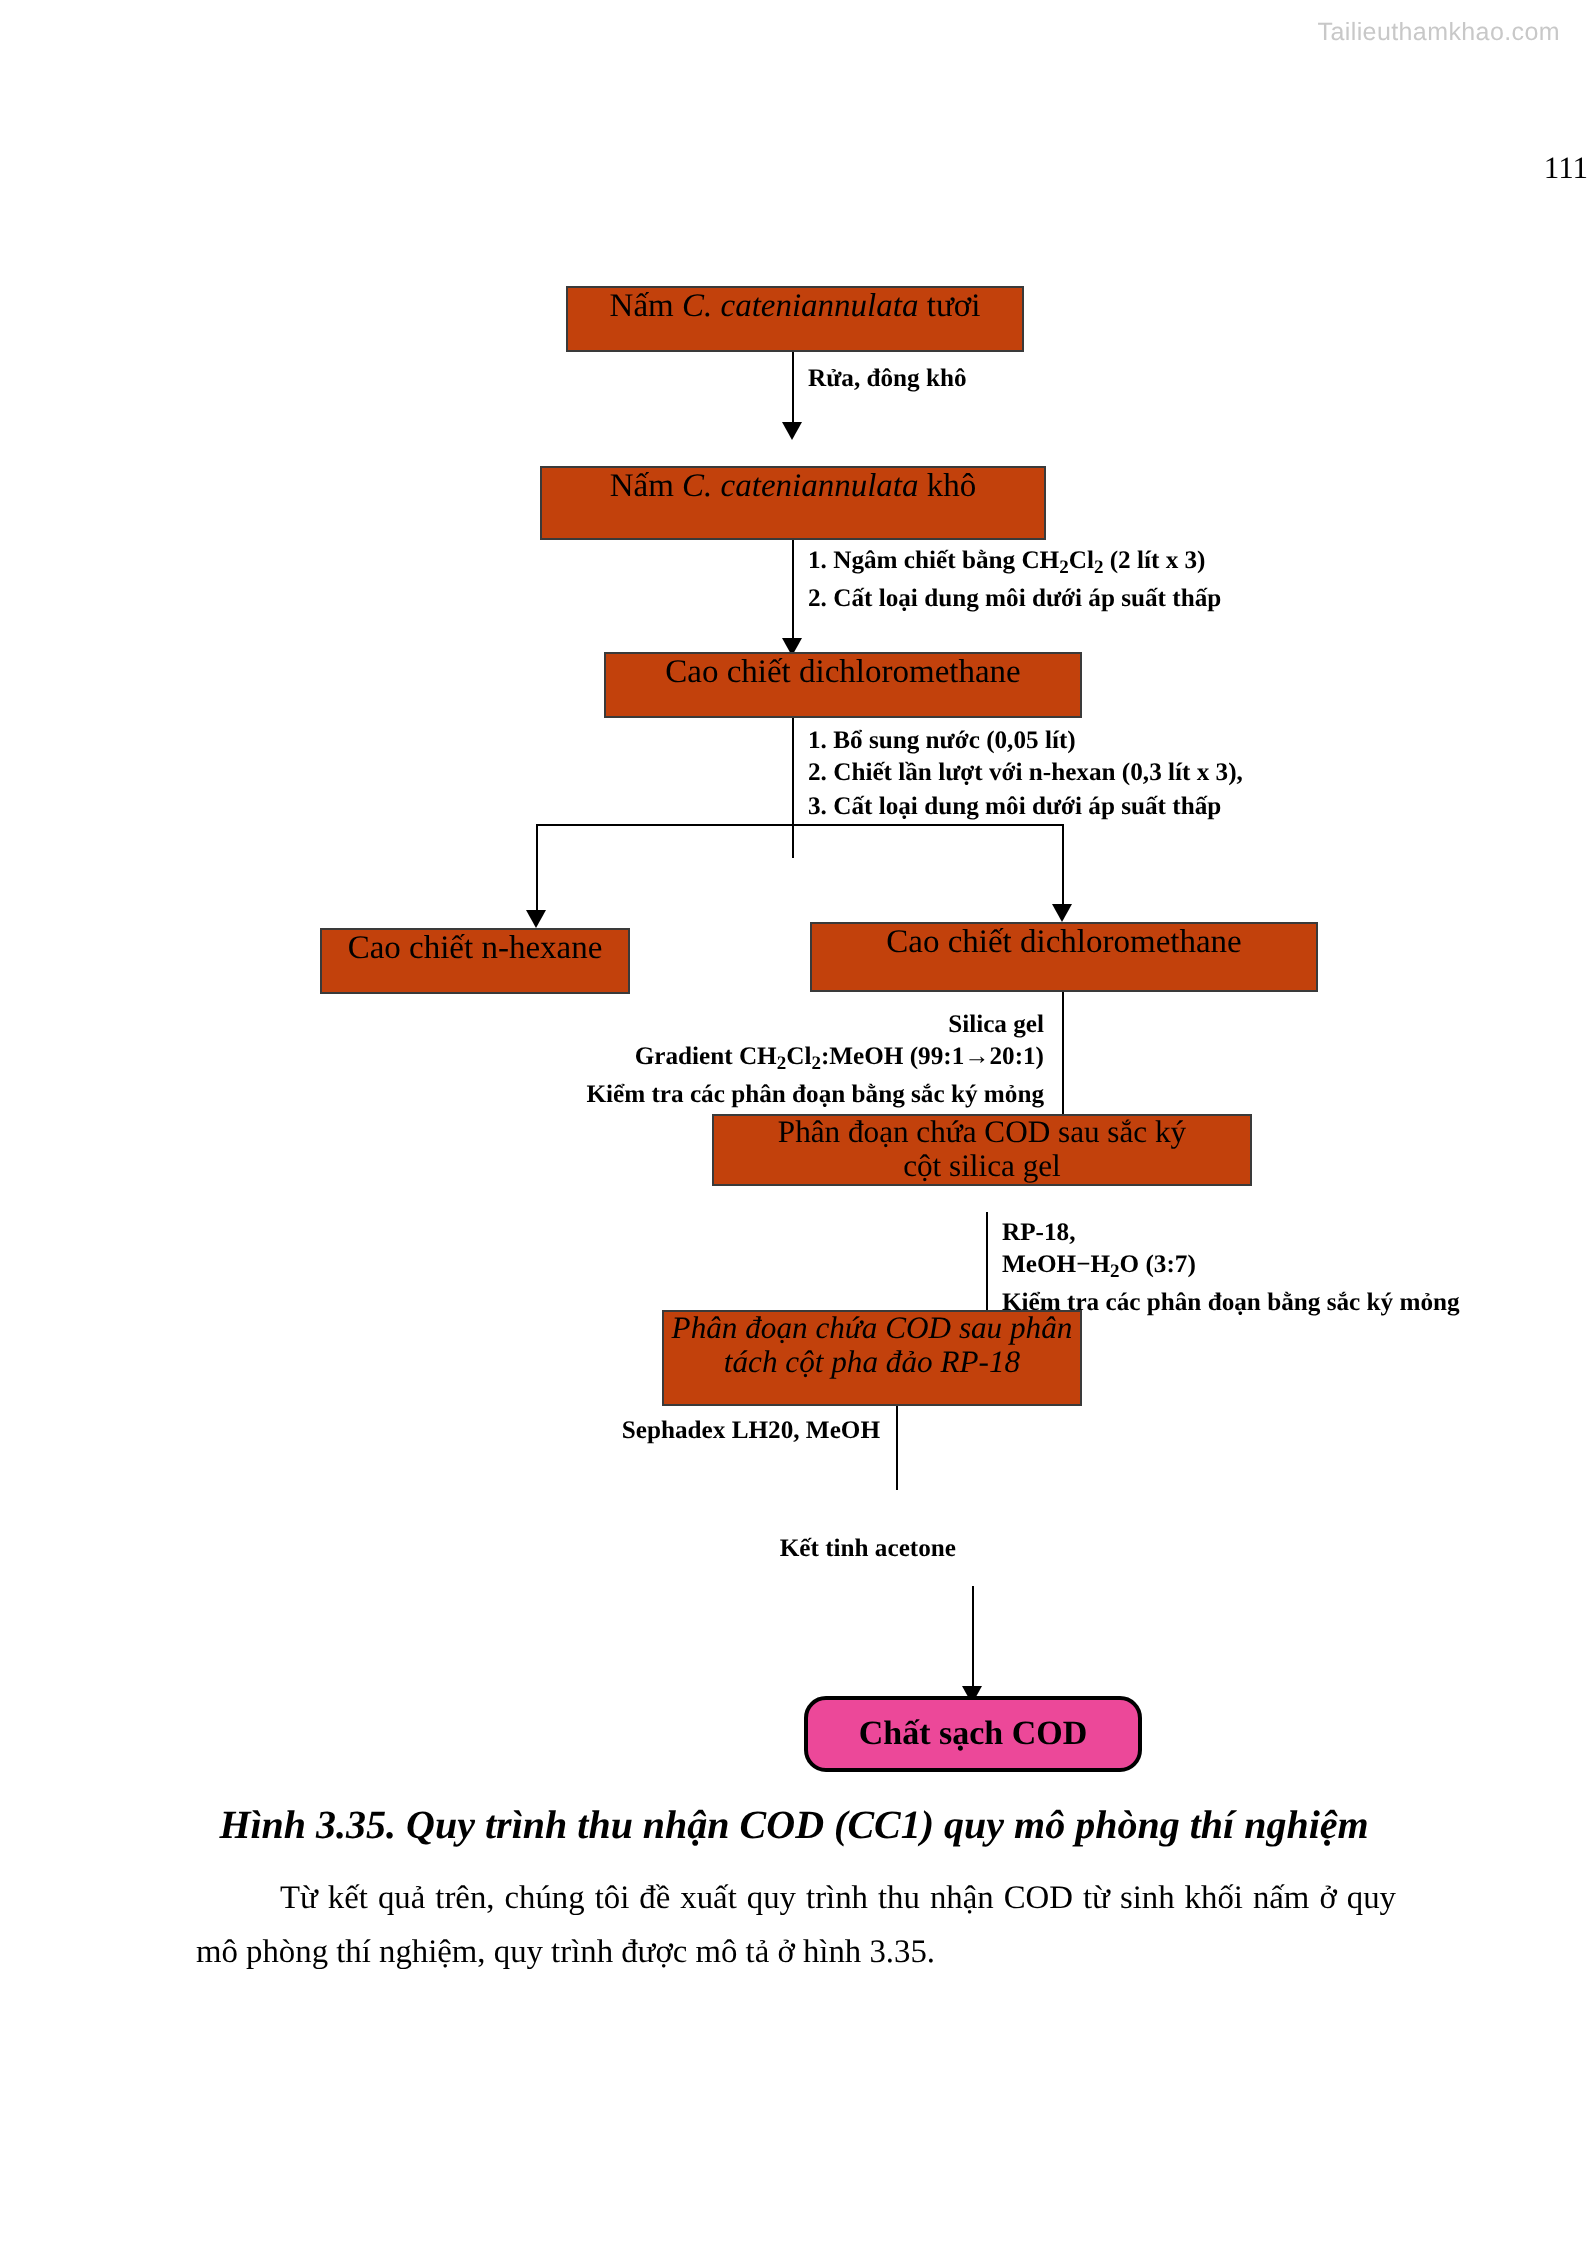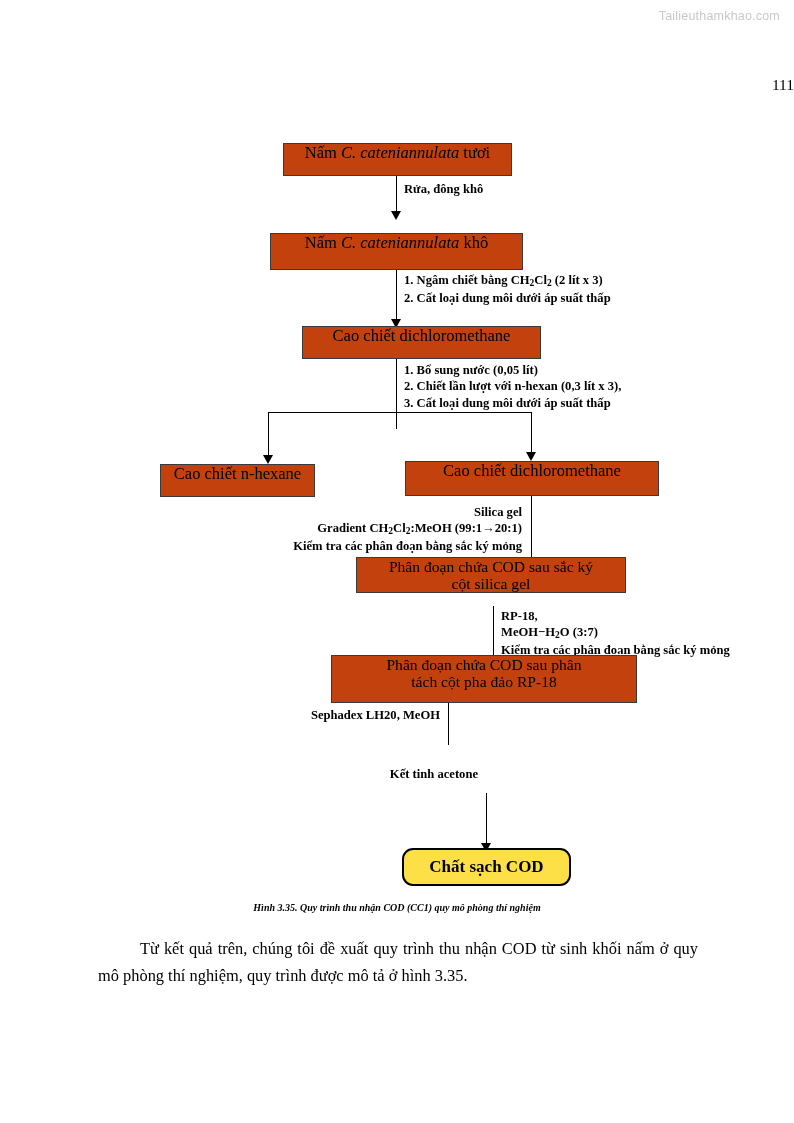--- a/index.html
+++ b/index.html
@@ -63,21 +63,21 @@
     font-size: 16.5px;
     z-index: 3;
   }
   .node.small { font-size: 15.6px; }
   .node .it { font-style: italic; }
   .node-final {
     position: absolute;
     box-sizing: border-box;
     border: 2.6px solid #000000;
     border-radius: 11px;
-    background: #fde047;
+    background: #ec4899;
     display: flex;
     align-items: center;
     justify-content: center;
     font-weight: bold;
     font-size: 17px;
     z-index: 3;
   }
 
   
   .vline {
@@ -117,21 +117,21 @@
 
   
   .caption {
     position: absolute;
     top: 902px;
     left: 0;
     width: 794px;
     text-align: center;
     font-weight: bold;
     font-style: italic;
-    font-size: 10px;
+    font-size: 20px;
   }
   .bodytext {
     position: absolute;
     top: 936px;
     left: 98px;
     width: 600px;
     font-size: 16.4px;
     line-height: 1.62;
     text-align: justify;
   }
@@ -207,21 +207,21 @@
       <span><span>Phân đoạn chứa COD sau sắc ký</span><br><span>cột silica gel</span></span>
     </div>
 
     <div class="vline" style="left:493px; top:606px; height:49px;"></div>
     <div class="annot right-of-line" style="left:501px; top:608px;">
       <div>RP-18,</div>
       <div><span>MeOH−H</span><span class="sub">2</span><span>O (3:7)</span></div>
       <div>Kiểm tra các phân đoạn bằng sắc ký mỏng</div>
     </div>
 
-    <div class="node small" style="left:331px; top:655px; width:306px; height:48px;">
+    <div class="node small" style="left:331px; top:655px; width:210px; height:48px;font-style:italic;">
       <span><span>Phân đoạn chứa COD sau phân</span><br><span>tách cột pha đảo RP-18</span></span>
     </div>
 
     <div class="vline" style="left:448px; top:703px; height:42px;"></div>
     <div class="annot left-of-line" style="left:188px; top:707px; width:252px;">
       <div>Sephadex LH20, MeOH</div>
     </div>
 
 
     <div class="vline" style="left:486px; top:793px; height:55px;"></div>

